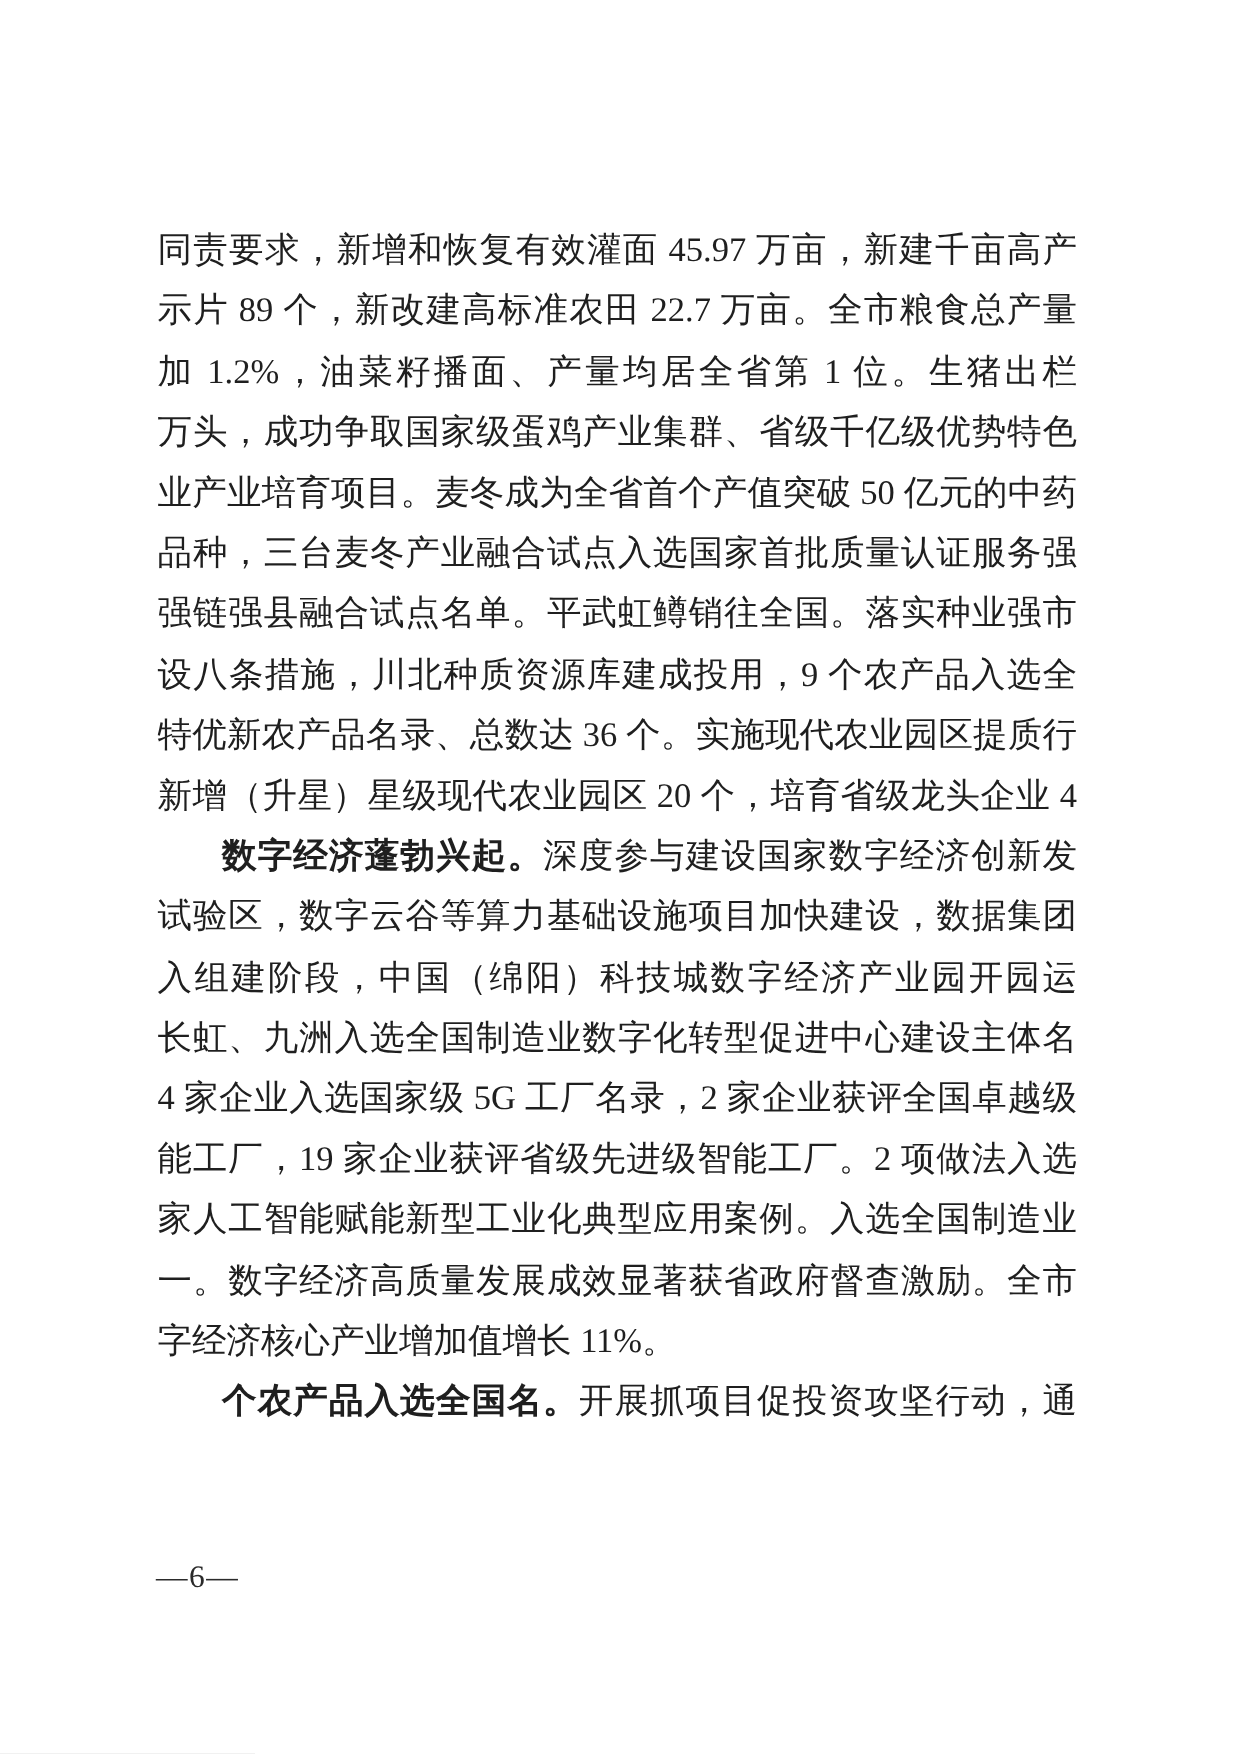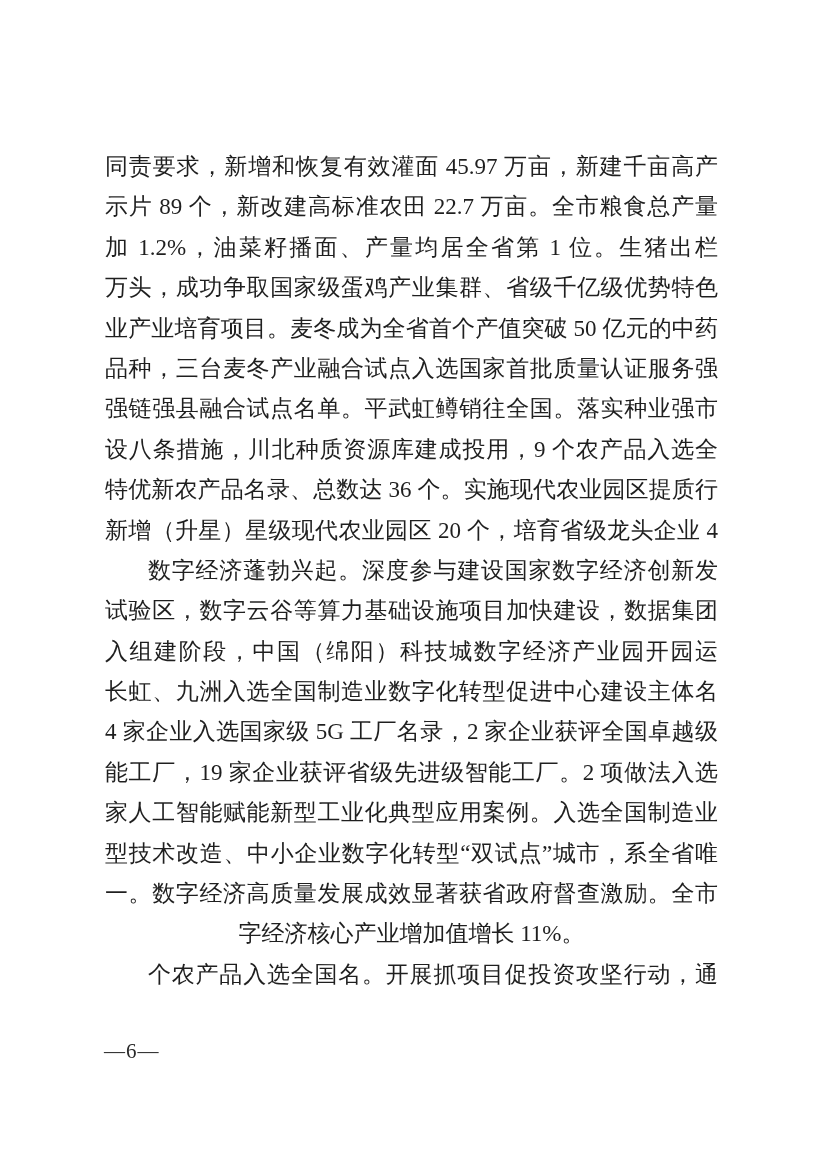--- a/index.html
+++ b/index.html
@@ -22,35 +22,34 @@
     left: 105px;
     top: 147px;
     width: 613px;
     font-size: 23px;
   }
   .line {
     height: 40.4px;
     line-height: 40.4px;
     white-space: nowrap;
     overflow: hidden;
-    text-align: center;
   }
   
   .line.fill {
     white-space: normal;
     text-align: justify;
     text-align-last: justify;
     text-justify: inter-character;
   }
   
   .line.indent {
     padding-left: 43px;
   }
   .line .bold {
-    font-weight: 400;
+    font-weight: 700;
   }
   .line .regular {
     font-weight: 400;
   }
   .page-number {
     position: absolute;
     left: 104px;
     top: 1039px;
     font-size: 21px;
     line-height: 24px;
@@ -73,19 +72,18 @@
       <div class="line fill"><span class="regular">设八条措施，川北种质资源库建成投用，9 个农产品入选全国名</span></div>
       <div class="line fill"><span class="regular">特优新农产品名录、总数达 36 个。实施现代农业园区提质行动，</span></div>
       <div class="line fill"><span class="regular">新增（升星）星级现代农业园区 20 个，培育省级龙头企业 4 家。</span></div>
       <div class="line fill indent"><span class="bold">数字经济蓬勃兴起。</span><span class="regular">深度参与建设国家数字经济创新发展</span></div>
       <div class="line fill"><span class="regular">试验区，数字云谷等算力基础设施项目加快建设，数据集团进</span></div>
       <div class="line fill"><span class="regular">入组建阶段，中国（绵阳）科技城数字经济产业园开园运营。</span></div>
       <div class="line fill"><span class="regular">长虹、九洲入选全国制造业数字化转型促进中心建设主体名单，</span></div>
       <div class="line fill"><span class="regular">4 家企业入选国家级 5G 工厂名录，2 家企业获评全国卓越级智</span></div>
       <div class="line fill"><span class="regular">能工厂，19 家企业获评省级先进级智能工厂。2 项做法入选国</span></div>
       <div class="line fill"><span class="regular">家人工智能赋能新型工业化典型应用案例。入选全国制造业新</span></div>
-      <div class="line fill"><span class="regular">型技术改造、中小企业数字化转型“双试点”城市，系全省唯</span></div>
       <div class="line fill"><span class="regular">一。数字经济高质量发展成效显著获省政府督查激励。全市数</span></div>
       <div class="line"><span class="regular">字经济核心产业增加值增长 11%。</span></div>
       <div class="line fill indent"><span class="bold">个农产品入选全国名。</span><span class="regular">开展抓项目促投资攻坚行动，通过策</span></div>
     </div>
   <div class="page-number">—6—</div>
 </div>
 
 </body></html>

